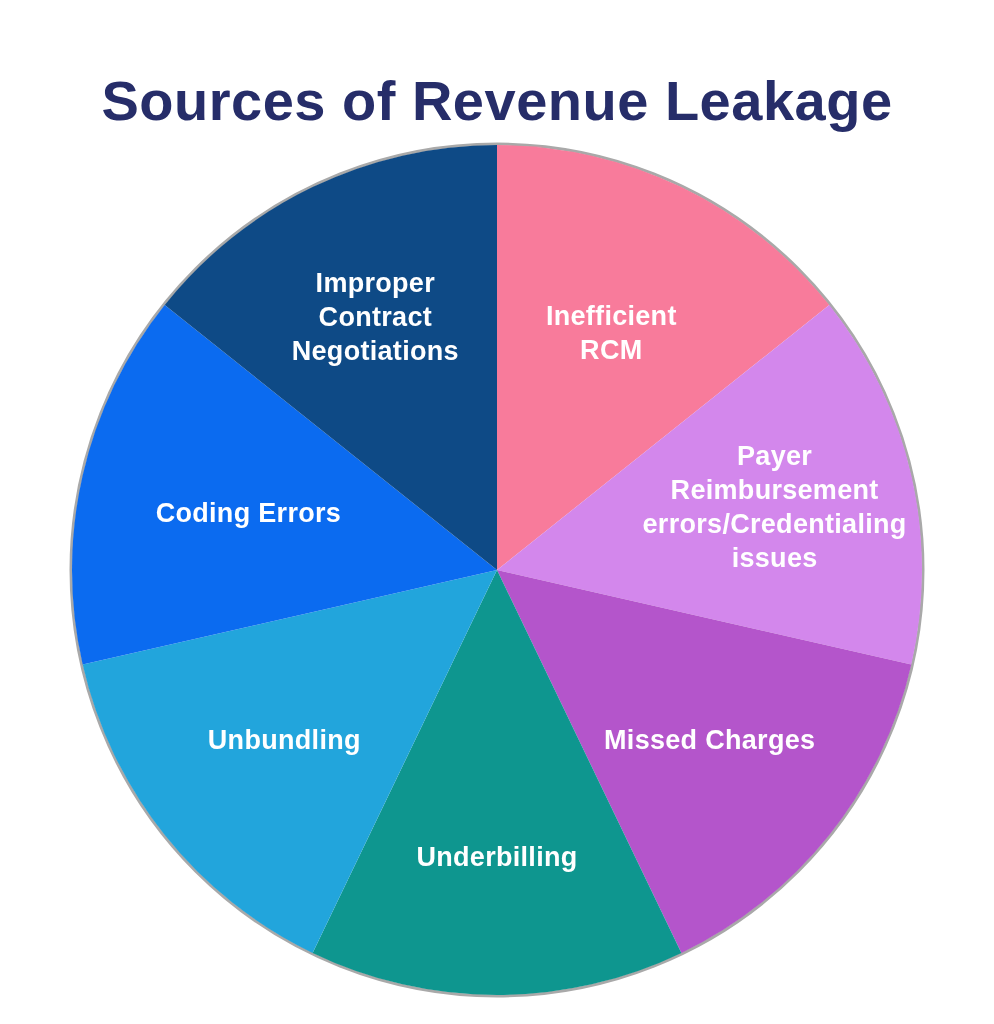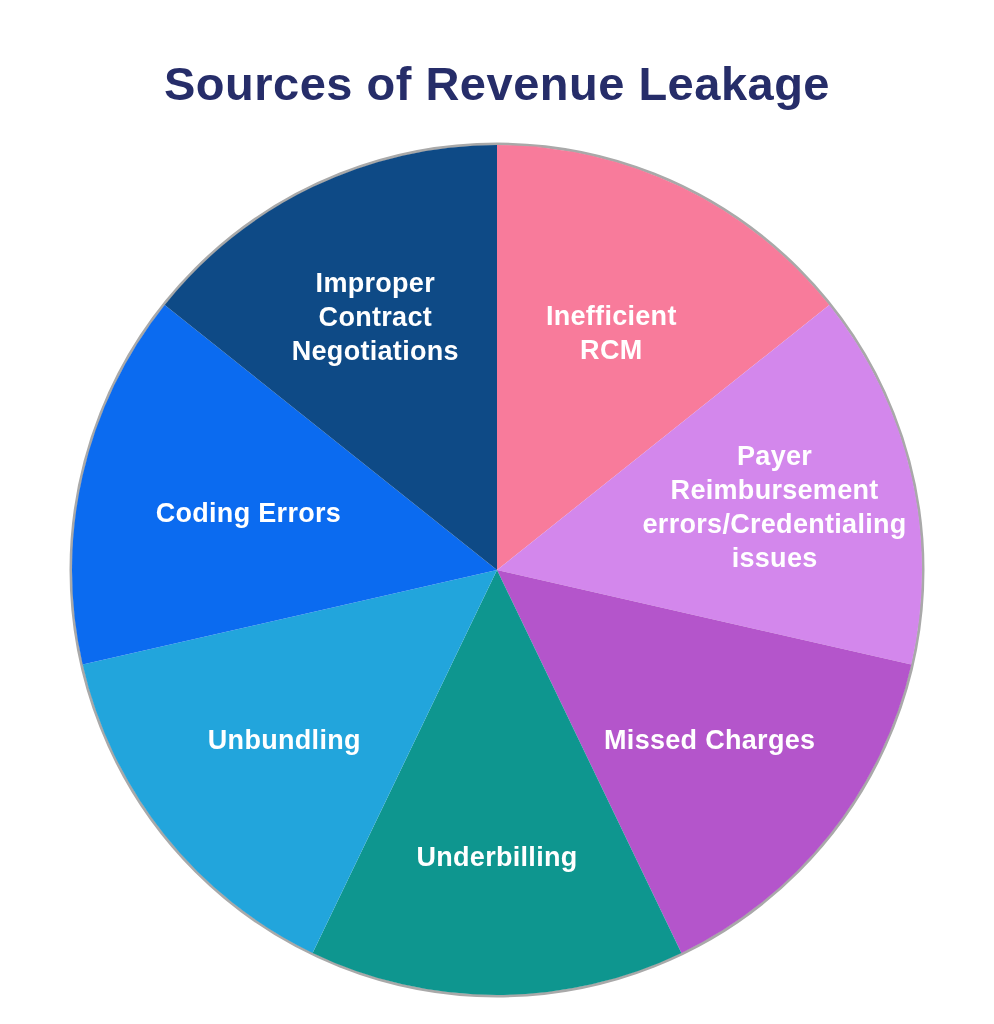--- a/index.html
+++ b/index.html
@@ -12,26 +12,26 @@
     font-family: "Liberation Sans", sans-serif;
   }
   .stage {
     position: relative;
     width: 994px;
     height: 1024px;
     background: #ffffff;
   }
   .chart-title {
     position: absolute;
-    top: 56px;
+    top: 68px;
     left: 0;
     width: 100%;
     margin: 0;
     text-align: center;
-    font-size: 47px;
+    font-size: 56px;
     font-weight: bold;
     letter-spacing: 0.5px;
     font-family: "Liberation Sans", sans-serif;
   }
   svg.pie {
     position: absolute;
     top: 0;
     left: 0;
   }
   .slice-label {

